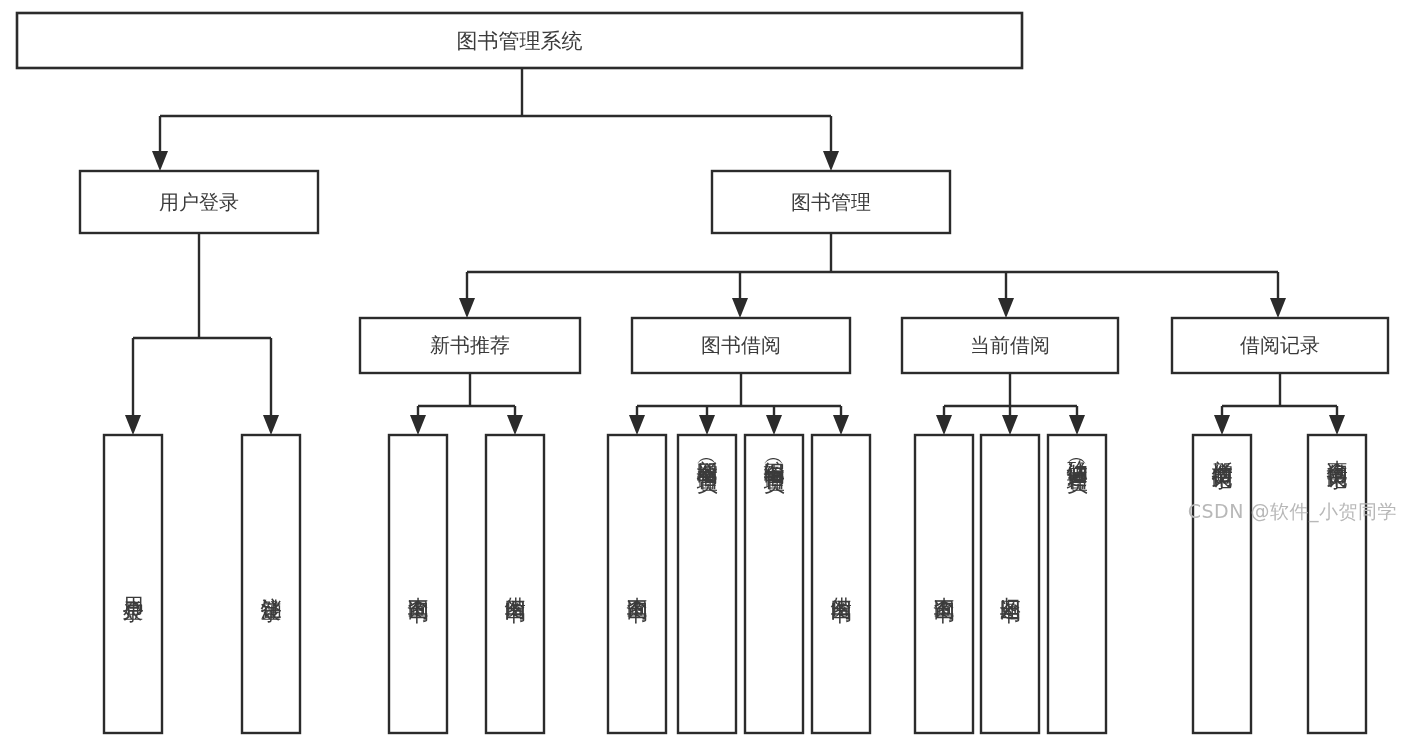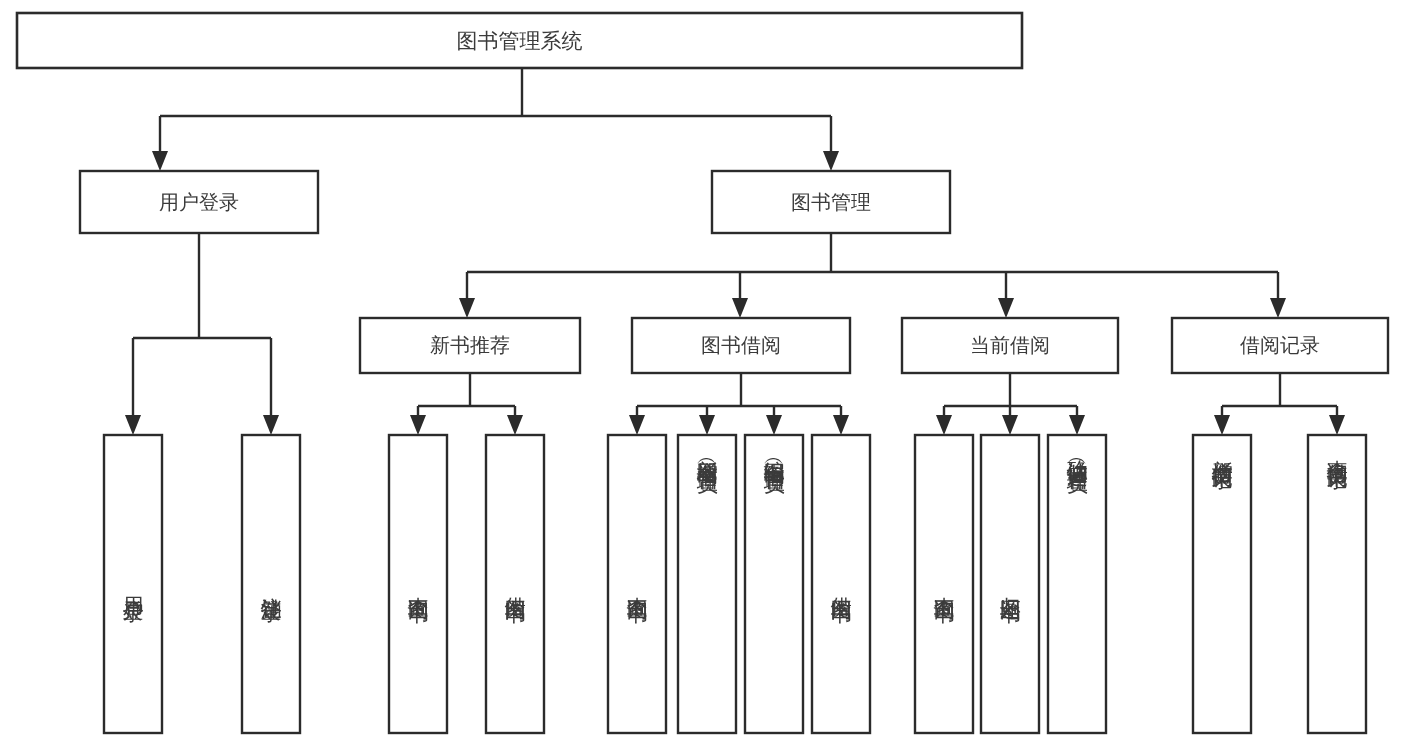--- a/index.html
+++ b/index.html
@@ -262,13 +262,14 @@
       <div class="leaf-label-wrap" style="left: 1048px; top: 435px; width: 58px; height: 298px; justify-content: flex-start; padding-top: 8px;">
         <span class="leaf-label">确认归还（管理员）</span>
       </div>
       <div class="leaf-label-wrap" style="left: 1193px; top: 435px; width: 58px; height: 298px; justify-content: flex-start; padding-top: 8px;">
         <span class="leaf-label">新增借阅记录</span>
       </div>
       <div class="leaf-label-wrap" style="left: 1308px; top: 435px; width: 58px; height: 298px; justify-content: flex-start; padding-top: 8px;">
         <span class="leaf-label">查询借阅记录</span>
       </div>
     </div>
+  <div id="watermark">CSDN @软件_小贺同学</div>
 </div>
 
 </body></html>

